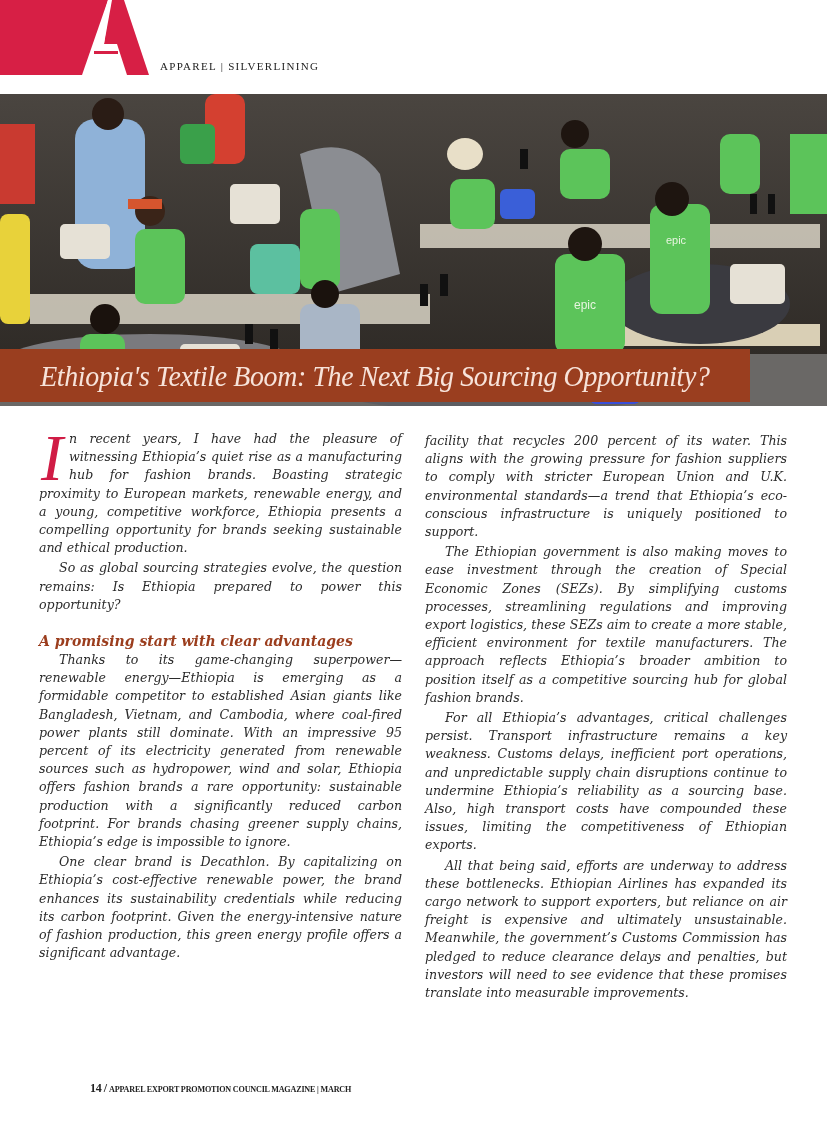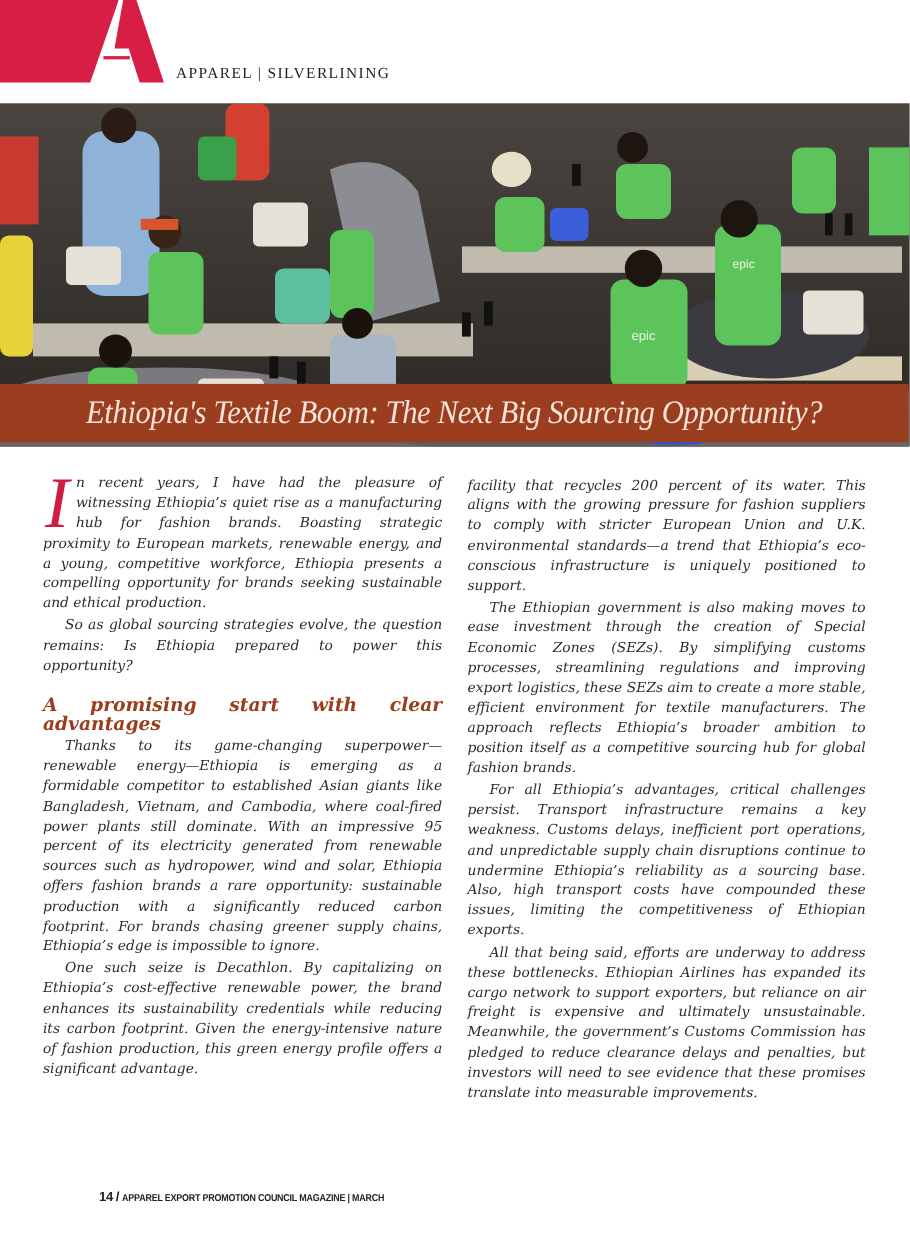--- a/index.html
+++ b/index.html
@@ -2,46 +2,46 @@
 <html><head>
 <meta charset="utf-8">
 <style>
   html, body { margin: 0; padding: 0; background: #ffffff; }
   body { width: 827px; height: 1122px; position: relative; overflow: hidden;
          font-family: "DejaVu Serif", serif; color: #2b2b2b; }
 
   
   .logo { position: absolute; left: 0; top: 0; width: 160px; height: 80px; }
   .section-label { position: absolute; left: 160px; top: 60px; font-family: "Liberation Serif", serif;
-                   font-size: 14px; letter-spacing: 1.3px; color: #222; }
+                   font-size: 11px; letter-spacing: 1.3px; color: #222; }
 
   
   .hero { position: absolute; left: 0; top: 94px; width: 827px; height: 312px; overflow: hidden;
           background: #3a3530; }
   .hero svg { display: block; }
 
-  .title-banner { position: absolute; left: 0; top: 349px; width: 826px; height: 53px;
+  .title-banner { position: absolute; left: 0; top: 349px; width: 750px; height: 53px;
                   background: #9a3e1f; display: flex; align-items: center; justify-content: center; }
   .title-banner h1 { margin: 0; font-family: "Liberation Serif", serif; font-style: italic; font-weight: normal;
                      font-size: 30px; color: #f7e3da; letter-spacing: -0.4px; transform: scaleX(0.93); white-space: nowrap; }
 
   
   .col { position: absolute; top: 430px; width: 363px; font-style: italic; font-size: 12.6px; line-height: 18.2px;
          text-align: justify; }
   .col-left { left: 39px; }
   .col-right { left: 425px; top: 432px; width: 362px; }
   .col p { margin: 0 0 2px 0; text-indent: 20px; hyphens: none; }
   .col p.no-indent { text-indent: 0; }
-  .col h2 { margin: 18px 0 1px 0; font-size: 17px; line-height: 18px; font-weight: bold; font-style: italic;
+  .col h2 { margin: 18px 0 1px 0; font-size: 14px; line-height: 18px; font-weight: bold; font-style: italic;
             color: #9b3d1d; text-indent: 0; }
   .dropcap { float: left; font-family: "Liberation Serif", serif; font-style: italic; font-size: 66px;
              line-height: 52px; height: 52px; color: #d01c45; margin: 2px 6px 0 2px; font-weight: normal; }
 
   
-  .footer { position: absolute; left: 90px; top: 1081px; font-family: Liberation Sans, sans-serif;
+  .footer { position: absolute; left: 90px; top: 1081px; font-family: Liberation Serif, serif;
             font-size: 9px; color: #222; letter-spacing: -0.2px; }
   .footer .pg { font-size: 12px; font-weight: bold; }
   .footer .txt { font-weight: bold; transform: scaleX(0.9); display: inline-block; transform-origin: left; }
 </style>
 </head>
 <body>
 
 <svg class="logo" viewBox="0 0 160 80">
   <polygon points="0,0 108,0 82,75 0,75" fill="#d71f45"></polygon>
   <polygon points="112,0 124,0 149,75 127,75 117,44 104,44 110,0" fill="#d71f45"></polygon>
@@ -121,21 +121,21 @@
 </div>
 
 <div class="col col-left">
   <p class="no-indent">
     <span class="dropcap">I</span><span>n recent years, I have had the pleasure of witnessing Ethiopia’s quiet rise as a manufacturing hub for fashion brands. Boasting strategic proximity to European markets, renewable energy, and a young, competitive workforce, Ethiopia presents a compelling opportunity for brands seeking sustainable and ethical production.</span>
   </p>
   <p>So as global sourcing strategies evolve, the question remains: Is Ethiopia prepared to power this opportunity?</p>
 
   <h2>A promising start with clear advantages</h2>
   <p>Thanks to its game-changing superpower—renewable energy—Ethiopia is emerging as a formidable competitor to established Asian giants like Bangladesh, Vietnam, and Cambodia, where coal-fired power plants still dominate. With an impressive 95 percent of its electricity generated from renewable sources such as hydropower, wind and solar, Ethiopia offers fashion brands a rare opportunity: sustainable production with a significantly reduced carbon footprint. For brands chasing greener supply chains, Ethiopia’s edge is impossible to ignore.</p>
-  <p>One such seize is Decathlon. By capitalizing on Ethiopia’s cost-effective renewable power, the brand enhances its sustainability credentials while reducing its carbon footprint. Given the energy-intensive nature of fashion production, this green energy profile offers a significant advantage.</p>
+  <p>One clear brand is Decathlon. By capitalizing on Ethiopia’s cost-effective renewable power, the brand enhances its sustainability credentials while reducing its carbon footprint. Given the energy-intensive nature of fashion production, this green energy profile offers a significant advantage.</p>
 </div>
 
 <div class="col col-right">
   <p class="no-indent">facility that recycles 200 percent of its water. This aligns with the growing pressure for fashion suppliers to comply with stricter European Union and U.K. environmental standards—a trend that Ethiopia’s eco-conscious infrastructure is uniquely positioned to support.</p>
   <p>The Ethiopian government is also making moves to ease investment through the creation of Special Economic Zones (SEZs). By simplifying customs processes, streamlining regulations and improving export logistics, these SEZs aim to create a more stable, efficient environment for textile manufacturers. The approach reflects Ethiopia’s broader ambition to position itself as a competitive sourcing hub for global fashion brands.</p>
 
   <p>For all Ethiopia’s advantages, critical challenges persist. Transport infrastructure remains a key weakness. Customs delays, inefficient port operations, and unpredictable supply chain disruptions continue to undermine Ethiopia’s reliability as a sourcing base. Also, high transport costs have compounded these issues, limiting the competitiveness of Ethiopian exports.</p>
   <p>All that being said, efforts are underway to address these bottlenecks. Ethiopian Airlines has expanded its cargo network to support exporters, but reliance on air freight is expensive and ultimately unsustainable. Meanwhile, the government’s Customs Commission has pledged to reduce clearance delays and penalties, but investors will need to see evidence that these promises translate into measurable improvements.</p>
 </div>
 

